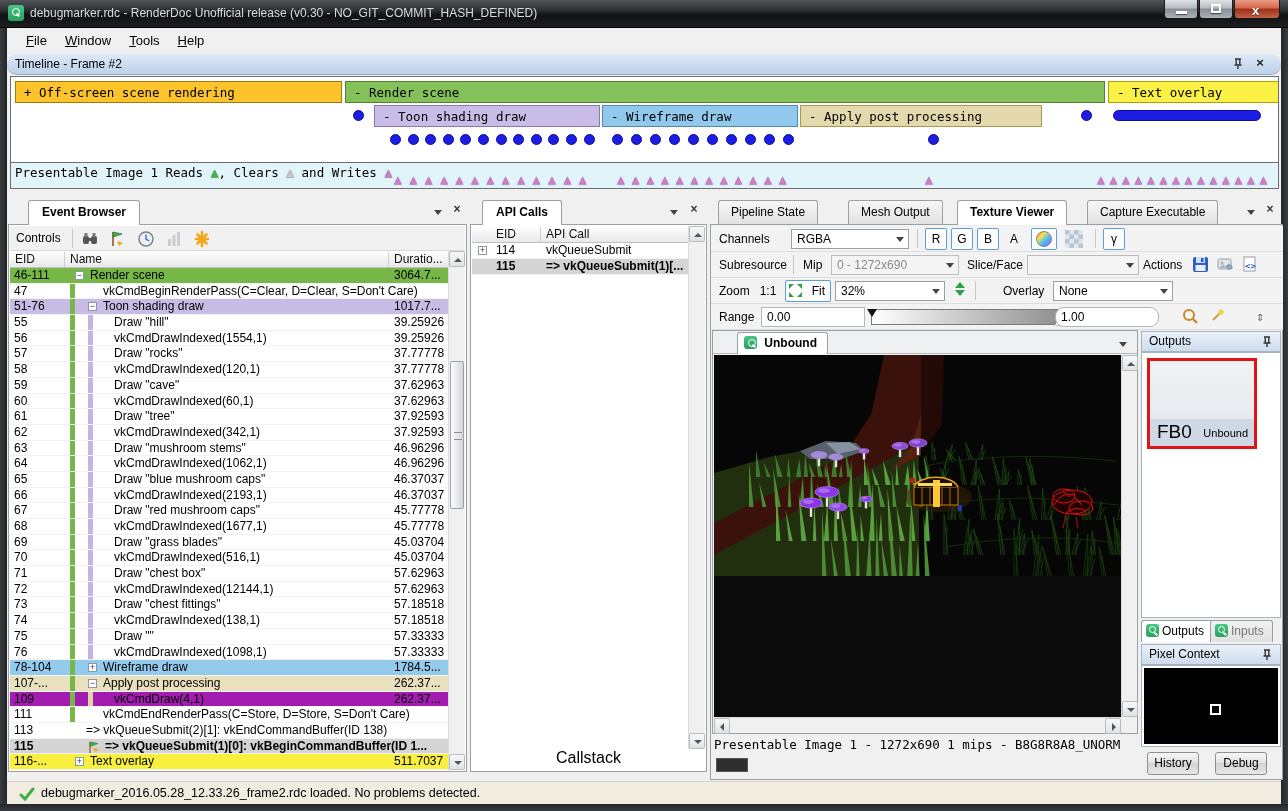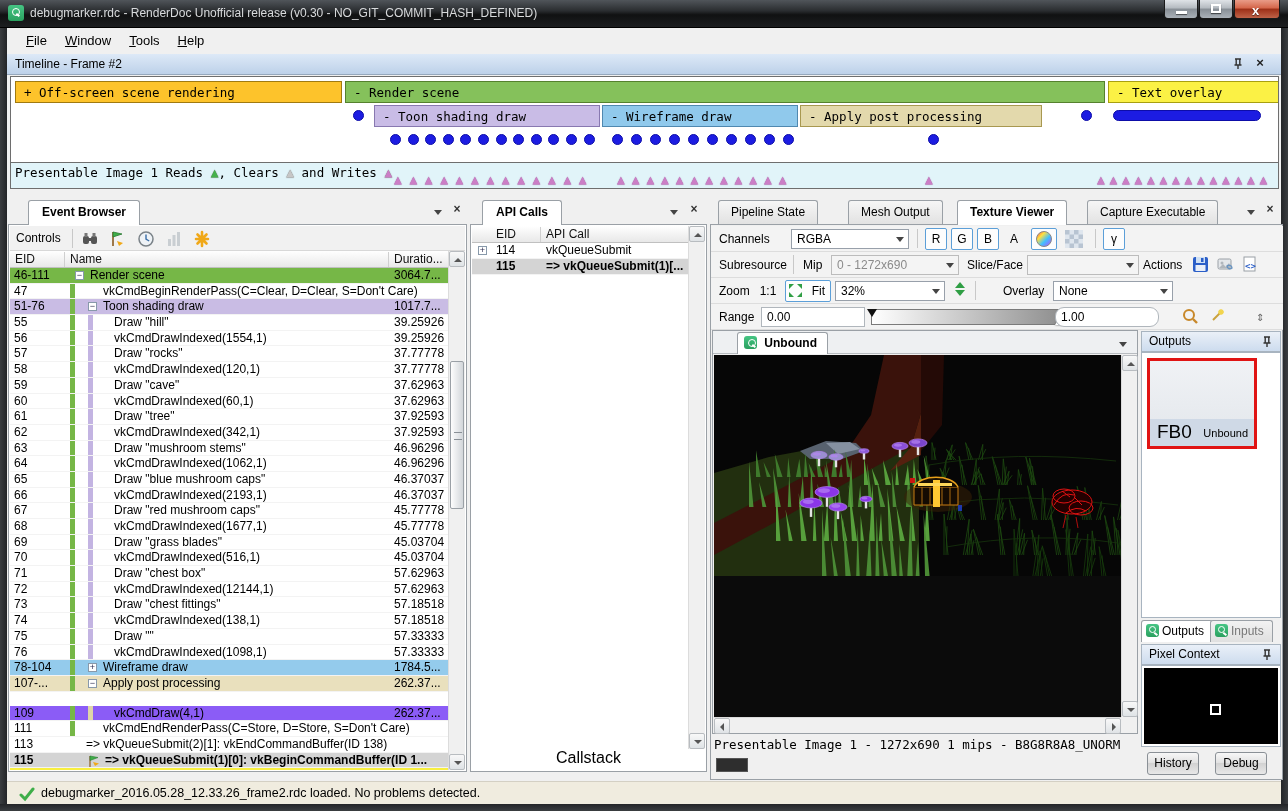--- a/index.html
+++ b/index.html
@@ -34,21 +34,21 @@
   #lborder { left:0; top:28px; width:7px; height:783px; background:linear-gradient(90deg,#3a3d40,#232528); }
   #rborder { right:0; top:28px; width:7px; height:783px; background:linear-gradient(270deg,#3a3d40,#232528); }
   #bborder { left:0; bottom:0; width:1288px; height:7px; background:linear-gradient(#232528,#3a3d40); }
 
   
   #menubar { left:7px; top:28px; width:1274px; height:26px; background:#f0f0f0; padding-left:10px; }
   .menu-item { display:inline-block; padding:5px 9px; font-size:13px; cursor:default; }
 
   
   #tl-header { left:7px; top:54px; width:1274px; height:21px;
-    background:linear-gradient(#dde9f7,#bdd1e9); border-bottom:1px solid #96a8bc; }
+    background:linear-gradient(#dde9f7,#bdd1e9); border-bottom:1px solid #96a8bc;border-radius:10px; }
   #tl-header span.t { position:absolute; left:8px; top:3px; font-size:12px; }
   .hdr-pin { position:absolute; top:3px; width:14px; height:14px; }
   .hdr-x  { position:absolute; top:1px; width:14px; height:16px; font-size:13px; font-weight:bold; color:#222; text-align:center;}
   #tl-body { left:10px; top:76px; width:1269px; height:86px; background:#fff;
     border:1px solid #6e6e6e; border-bottom:none; overflow:hidden; }
   .tl-bar { position:absolute; height:22px; line-height:21px; font-size:12.5px;
     padding-left:8px; white-space:nowrap; overflow:hidden; border:1px solid #888; }
   .tl-dot { position:absolute; width:11px; height:11px; border-radius:50%; background:#1c1ce2; border:1px solid #0d0da8;}
   .tl-pill { position:absolute; height:11px; border-radius:6px; background:#1c1ce2; border:1px solid #0d0da8;}
   #tl-legend { left:10px; top:162px; width:1269px; height:27px; background:#e1f4f9;
@@ -507,21 +507,21 @@
           <span class="nm" style="left: 93px;">Wireframe draw</span>
           <span class="dur">1784.5...</span>
         </div>
         <div class="erow" style="background: rgb(233, 224, 189); padding-left: 48px;">
           <div class="eid">107-...</div>
           <span class="bar g"></span>
           <span class="ebox" style="left: 78px;">−</span>
           <span class="nm" style="left: 93px;">Apply post processing</span>
           <span class="dur">262.37...</span>
         </div>
-        <div class="erow" style="background: #8b5cf6; margin-top: 14px;">
+        <div class="erow" style="background: #a21caf;">
           <div class="eid">109</div>
           <span class="bar g"></span>
           <span class="bar t"></span>
           <span class="nm" style="left: 104px;">vkCmdDraw(4,1)</span>
           <span class="dur">262.37...</span>
         </div>
         <div class="erow" style="background: rgb(255, 255, 255);">
           <div class="eid">111</div>
           <span class="bar g"></span>
           <span class="nm" style="left: 93px;">vkCmdEndRenderPass(C=Store, D=Store, S=Don't Care)</span>

